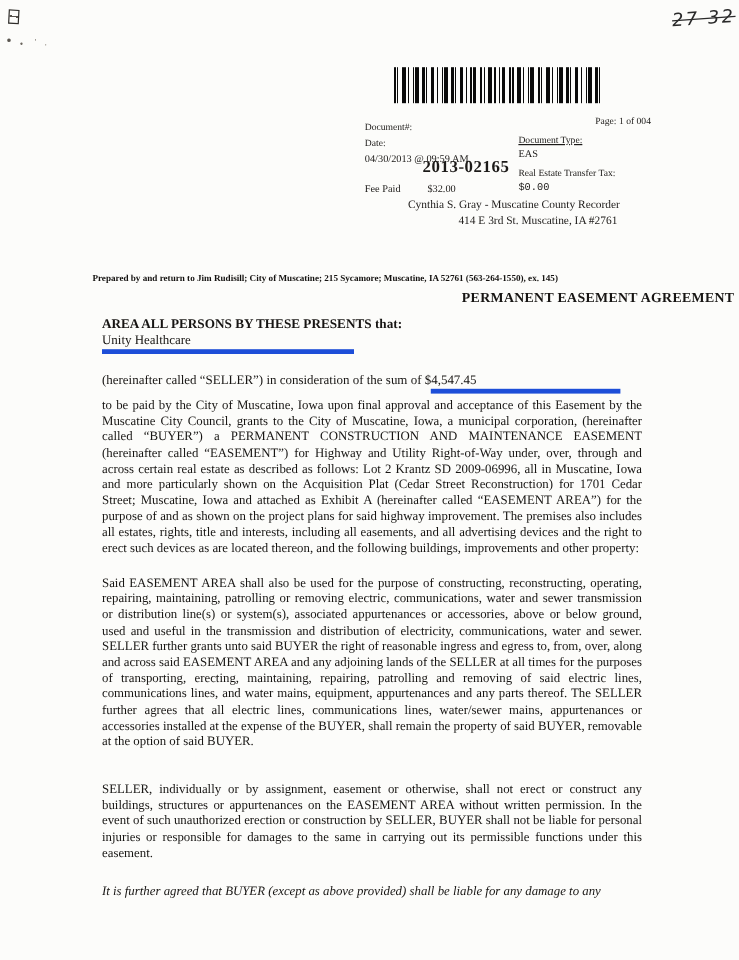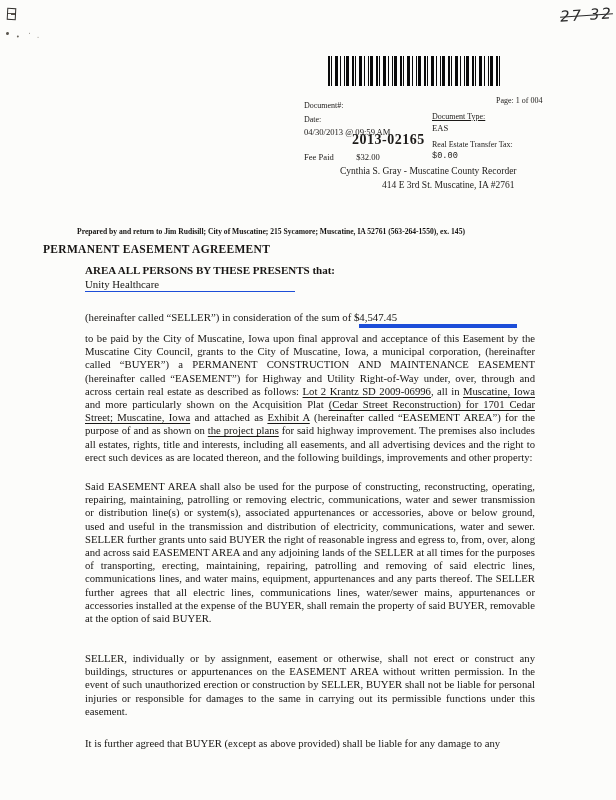--- a/index.html
+++ b/index.html
@@ -47,51 +47,51 @@
   .stamp { font-family:"Liberation Serif","DejaVu Serif",serif; color:#1c1a18; }
   .lbl   { font-size:8px; }
   .val   { font-size:8.6px; }
   .docnum { font-size:14px; font-weight:bold; letter-spacing:0.5px; }
 
   .prepared {
     position:absolute; left:0; top:227px; width:542px; text-align:center;
     font-size:7.6px; font-weight:bold; color:#141210;
   }
   .doc-title {
-    position:absolute; left:0; top:243px; width:612px; text-align:left;
-    font-size:11.5px; font-weight:bold; letter-spacing:0.3px;padding-left:43px;
+    position:absolute; left:0; top:243px; width:612px; text-align:right;
+    font-size:11.5px; font-weight:bold; letter-spacing:0.3px;
   }
 
   .know-all {
     position:absolute; left:85px; top:264px; width:460px;
     font-size:11px; font-weight:bold;
   }
   .seller-name {
     position:absolute; left:85px; top:278px;
     font-size:10.8px;
   }
   .seller-name span {
     display:inline-block; min-width:210px;
-    border-bottom:1px solid #1d4ed8; padding-bottom:1px;
+    border-bottom:4px solid #1d4ed8; padding-bottom:1px;
   }
 
   .consideration {
     position:absolute; left:85px; top:311px; width:460px; font-size:10.8px;
   }
   .amount-underline {
     display:inline-block; min-width:158px;
     border-bottom:4px solid #1d4ed8; padding-bottom:1px;
   }
 
   .para {
     position:absolute; left:85px; width:450px;
     font-size:10.7px; line-height:13.2px; text-align:justify;
     color:#171513;
   }
-  .u { text-decoration:underline; text-underline-offset:2px; }
+  .u { text-underline-offset:2px; }
 </style>
 </head>
 <body>
 
 <div class="page">
 
   <div class="hand-mark">27 32</div>
   <div class="artifact-box"></div>
   <div class="artifact-dots"></div>
 
@@ -133,15 +133,15 @@
   </div>
 
   <p class="para" style="top:332px;">
     <span>to be paid by the City of Muscatine, Iowa upon final approval and acceptance of this Easement by the Muscatine City Council, grants to the City of Muscatine, Iowa, a municipal corporation, (hereinafter called “BUYER”) a PERMANENT CONSTRUCTION AND MAINTENANCE EASEMENT (hereinafter called “EASEMENT”) for Highway and Utility Right-of-Way under, over, through and across certain real estate as described as follows:  </span><span class="u">Lot 2 Krantz SD 2009-06996</span><span>, all in </span><span class="u">Muscatine, Iowa</span><span>  and more particularly shown on the Acquisition Plat </span><span class="u">(Cedar Street Reconstruction) for  1701 Cedar Street; Muscatine, Iowa</span><span>  and attached as  </span><span class="u">Exhibit A</span><span>  (hereinafter called “EASEMENT AREA”) for the purpose of and as shown on </span><span class="u">the project plans</span><span> for said highway improvement. The premises also includes all estates, rights, title and interests, including all easements, and all advertising devices and the right to erect such devices as are located thereon, and the following buildings, improvements and other property:</span>
   </p>
 
   <p class="para" style="top:480px;">Said EASEMENT AREA shall also be used for the purpose of constructing, reconstructing, operating, repairing, maintaining, patrolling or removing electric, communications, water and sewer transmission or distribution line(s) or system(s), associated appurtenances or accessories, above or below ground, used and useful in the transmission and distribution of electricity, communications, water and sewer. SELLER further grants unto said BUYER the right of reasonable ingress and egress to, from, over, along and across said EASEMENT AREA and any adjoining lands of the SELLER at all times for the purposes of transporting, erecting, maintaining, repairing, patrolling and removing of said electric lines, communications lines, and water mains, equipment, appurtenances and any parts thereof. The SELLER further agrees that all electric lines, communications lines, water/sewer mains, appurtenances or accessories installed at the expense of the BUYER, shall remain the property of said BUYER, removable at the option of said BUYER.</p>
 
   <p class="para" style="top:652px;">SELLER, individually or by assignment, easement or otherwise, shall not erect or construct any buildings, structures or appurtenances on the EASEMENT AREA without written permission. In the event of such unauthorized erection or construction by SELLER, BUYER shall not be liable for personal injuries or responsible for damages to the same in carrying out its permissible functions under this easement.</p>
 
-  <p class="para" style="top:737px;">It is further agreed that BUYER (except as above provided) shall be liable for any damage to any</p>
+  <p class="para" style="top:737px;font-style:italic;">It is further agreed that BUYER (except as above provided) shall be liable for any damage to any</p>
 
 </div>
 
 </body></html>

